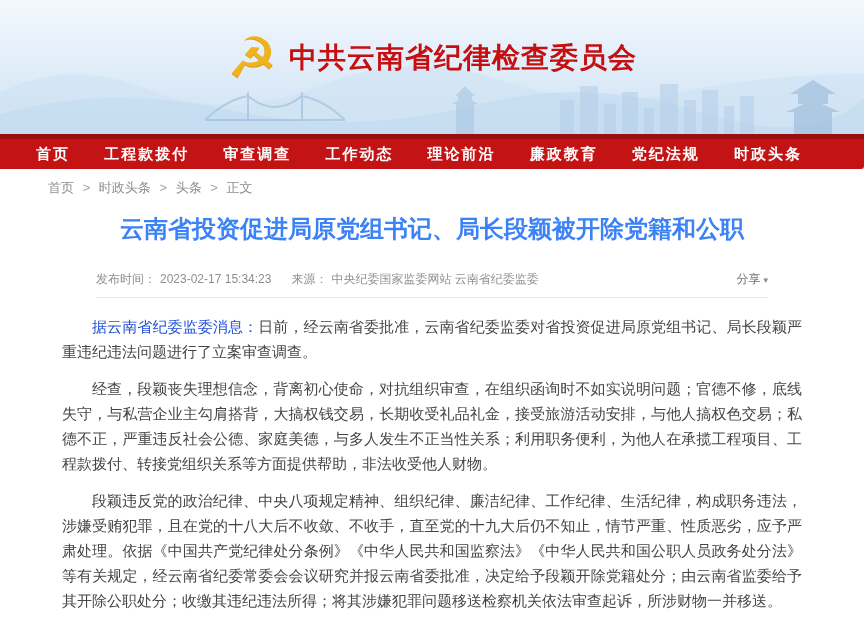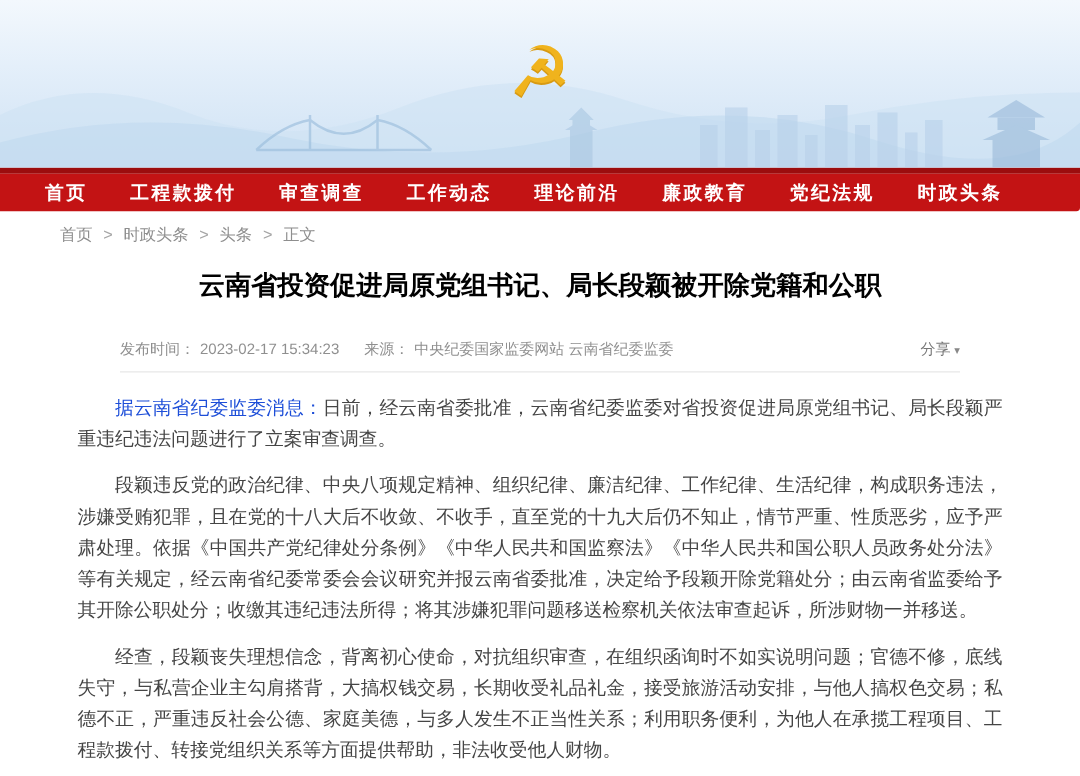--- a/index.html
+++ b/index.html
@@ -36,21 +36,21 @@
   .nav-item { color:#ffffff; font-size:15px; font-weight:bold; letter-spacing:2px; cursor:pointer; white-space:nowrap; }
 
   
   .breadcrumb { margin:10px 0 0 48px; font-size:13px; color:#8e8e8e; }
   .breadcrumb .crumb { cursor:pointer; }
   .breadcrumb .sep { margin:0 5px; color:#a5a5a5; }
 
   
   .article-head { width:672px; margin:16px auto 0; }
   .article-title {
-    text-align:center; font-size:21px; font-weight:bold; color:#000000; line-height:31px;
+    text-align:center; font-size:24px; font-weight:bold; color:#3b82f6; line-height:31px;
   }
   .article-meta {
     display:flex; justify-content:space-between; align-items:center;
     margin-top:27px; padding-bottom:9px; border-bottom:1px solid #e8e8e8;
     font-size:12px; color:#8f8f8f;
   }
   .meta-left span { margin-right:4px; }
   .meta-gap { display:inline-block; width:12px; }
   .share { color:#777777; cursor:pointer; }
   .share .caret { font-size:9px; color:#888888; margin-left:3px; }
@@ -101,20 +101,21 @@
       <polygon points="790,94 836,94 813,80"></polygon>
       <rect x="798" y="94" width="30" height="10"></rect>
       <polygon points="786,112 840,112 813,100"></polygon>
       <rect x="794" y="112" width="38" height="22"></rect>
     </g>
   </svg>
 
   <div class="banner-inner">
     <div class="org">
       <span class="party-emblem-glyph">☭</span>
+      <span class="org-title">中共云南省纪律检查委员会</span>
     </div>
   </div>
 </div>
 
 <div class="red-strip"></div>
 <div class="navbar">
   <span class="nav-item">首页</span>
   <span class="nav-item">工程款拨付</span>
   <span class="nav-item">审查调查</span>
   <span class="nav-item">工作动态</span>
@@ -141,15 +142,15 @@
       <span>发布时间：</span><span>2023-02-17 15:34:23</span><span class="meta-gap"></span><span>来源：</span><span>中央纪委国家监委网站 云南省纪委监委</span>
     </div>
     <div class="share">
       <span>分享</span><span class="caret">▾</span>
     </div>
   </div>
 </div>
 
 <div class="article-body">
   <p><span class="lead">据云南省纪委监委消息：</span><span>日前，经云南省委批准，云南省纪委监委对省投资促进局原党组书记、局长段颖严重违纪违法问题进行了立案审查调查。</span></p>
+  <p><span>经查，段颖丧失理想信念，背离初心使命，对抗组织审查，在组织函询时不如实说明问题；官德不修，底线失守，与私营企业主勾肩搭背，大搞权钱交易，长期收受礼品礼金，接受旅游活动安排，与他人搞权色交易；私德不正，严重违反社会公德、家庭美德，与多人发生不正当性关系；利用职务便利，为他人在承揽工程项目、工程款拨付、转接党组织关系等方面提供帮助，非法收受他人财物。</span></p>
   <p><span>段颖违反党的政治纪律、中央八项规定精神、组织纪律、廉洁纪律、工作纪律、生活纪律，构成职务违法，涉嫌受贿犯罪，且在党的十八大后不收敛、不收手，直至党的十九大后仍不知止，情节严重、性质恶劣，应予严肃处理。依据《中国共产党纪律处分条例》《中华人民共和国监察法》《中华人民共和国公职人员政务处分法》等有关规定，经云南省纪委常委会会议研究并报云南省委批准，决定给予段颖开除党籍处分；由云南省监委给予其开除公职处分；收缴其违纪违法所得；将其涉嫌犯罪问题移送检察机关依法审查起诉，所涉财物一并移送。</span></p>
-  <p><span>经查，段颖丧失理想信念，背离初心使命，对抗组织审查，在组织函询时不如实说明问题；官德不修，底线失守，与私营企业主勾肩搭背，大搞权钱交易，长期收受礼品礼金，接受旅游活动安排，与他人搞权色交易；私德不正，严重违反社会公德、家庭美德，与多人发生不正当性关系；利用职务便利，为他人在承揽工程项目、工程款拨付、转接党组织关系等方面提供帮助，非法收受他人财物。</span></p>
 </div>
 
 </body></html>

